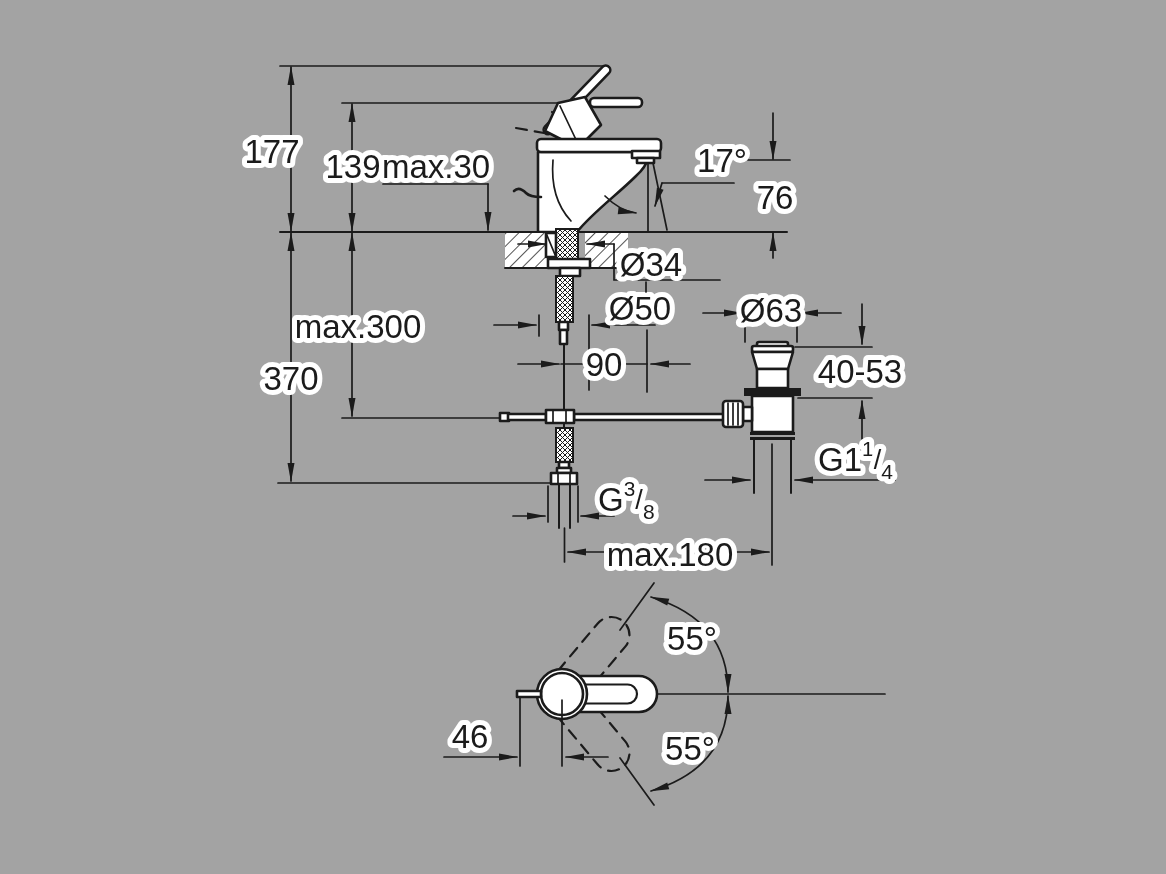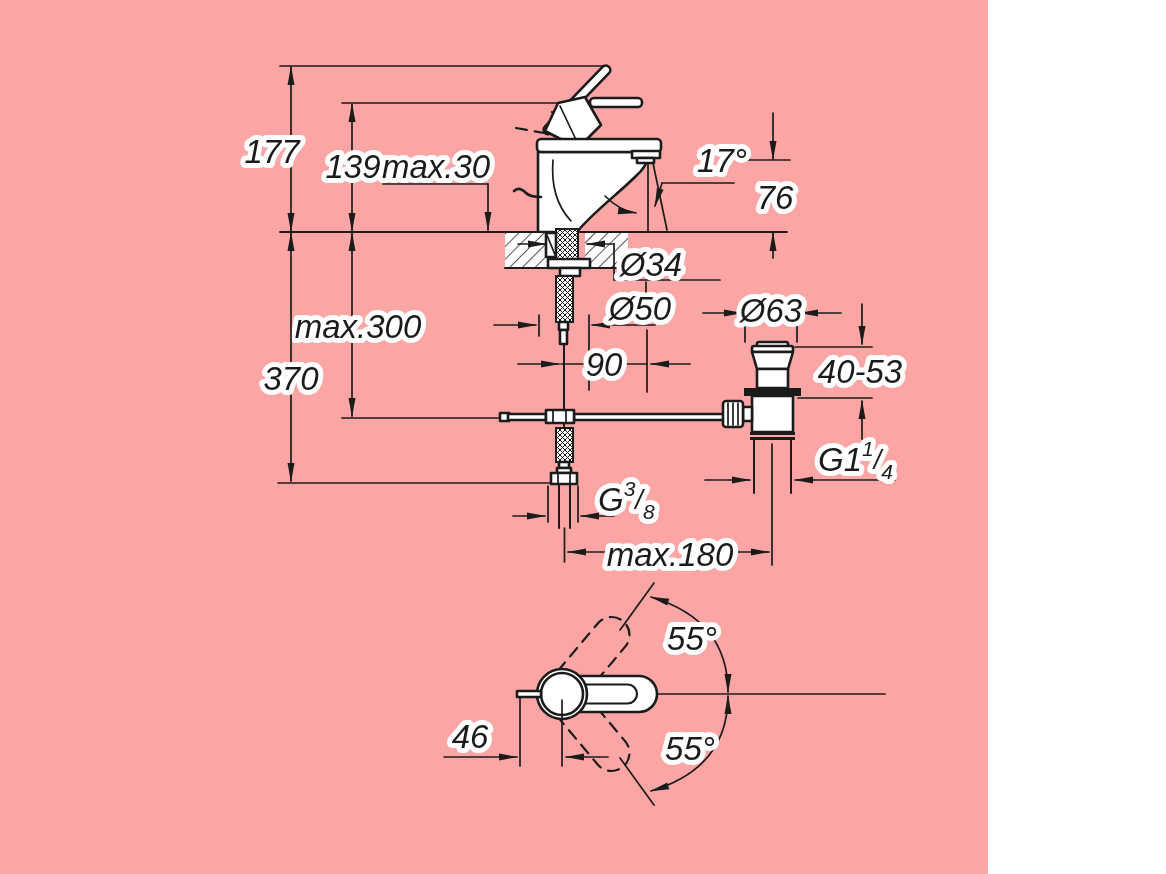--- a/index.html
+++ b/index.html
@@ -1,16 +1,16 @@
 <!DOCTYPE html>
 <html><head>
 <meta charset="utf-8">
 <style>
   html,body{margin:0;padding:0;background:#ffffff;}
-  #stage{position:relative;width:988px;height:874px;background:#fca5a5;overflow:hidden;font-style:italic;}
+  #stage{position:relative;width:1166px;height:874px;background:#a3a3a3;overflow:hidden;}
   svg{display:block;}
   .o  {stroke:#1b1b1b;stroke-width:2.6;fill:none;stroke-linecap:round;stroke-linejoin:round;}
   .of {stroke:#1b1b1b;stroke-width:2.6;fill:#ffffff;stroke-linejoin:round;}
   .o2 {stroke:#1b1b1b;stroke-width:2;fill:none;stroke-linecap:round;}
   .t  {stroke:#1b1b1b;stroke-width:1.7;fill:none;stroke-linecap:round;}
   .d  {stroke:#1b1b1b;stroke-width:2.2;fill:none;stroke-dasharray:11 8;stroke-linecap:round;}
   .blk{fill:#1b1b1b;stroke:none;}
   text{font-family:"Liberation Sans","DejaVu Sans",sans-serif;font-size:33px;fill:#1b1b1b;
        stroke:#ffffff;stroke-width:10px;paint-order:stroke;stroke-linejoin:round;}
   .mid{text-anchor:middle;}

